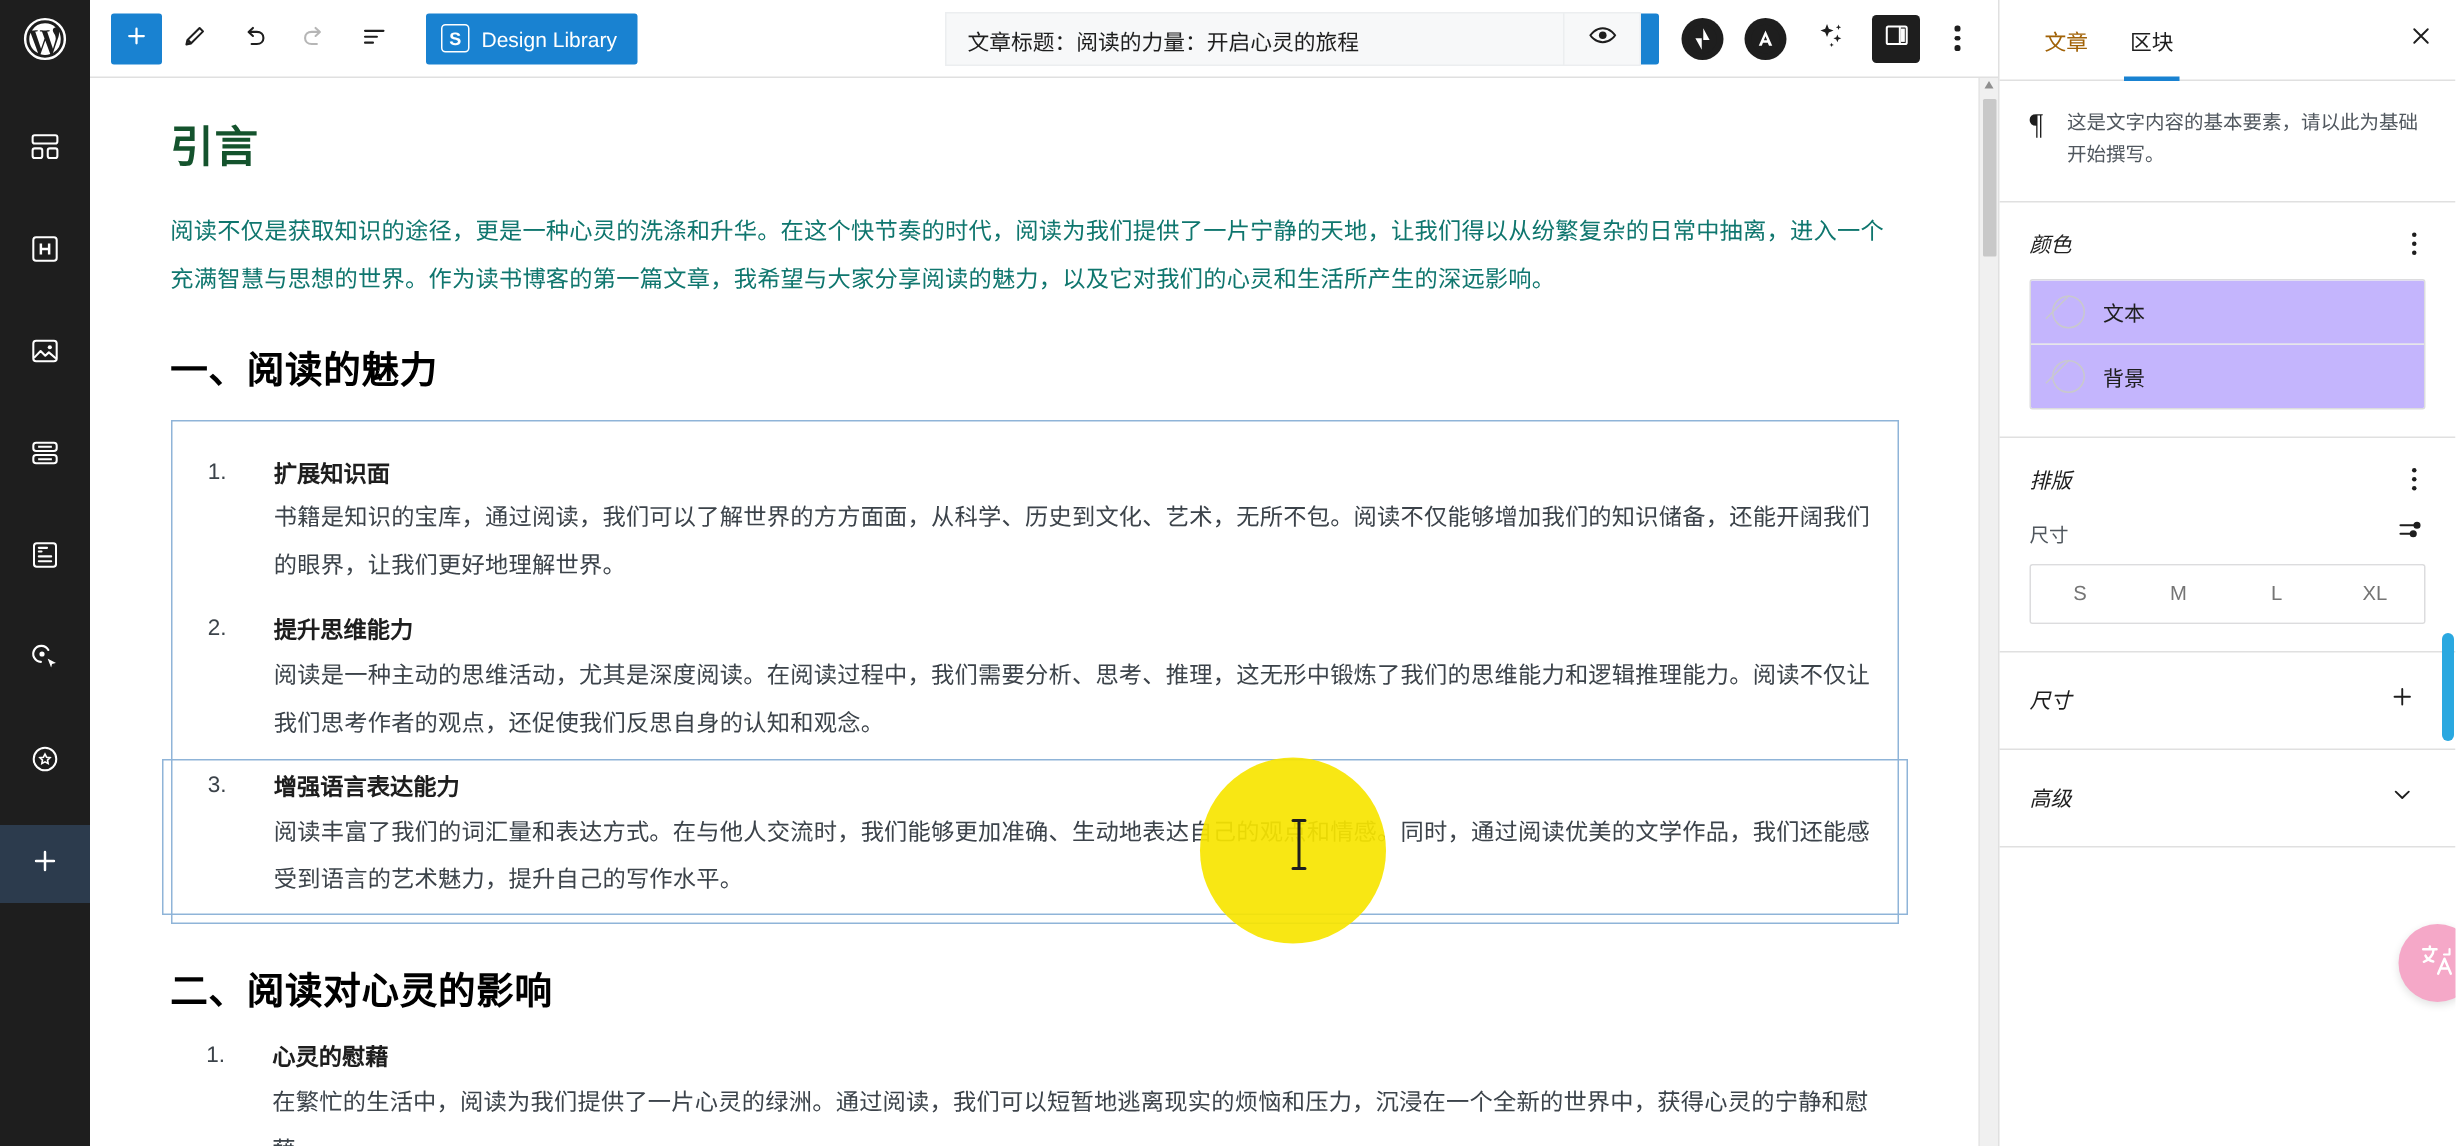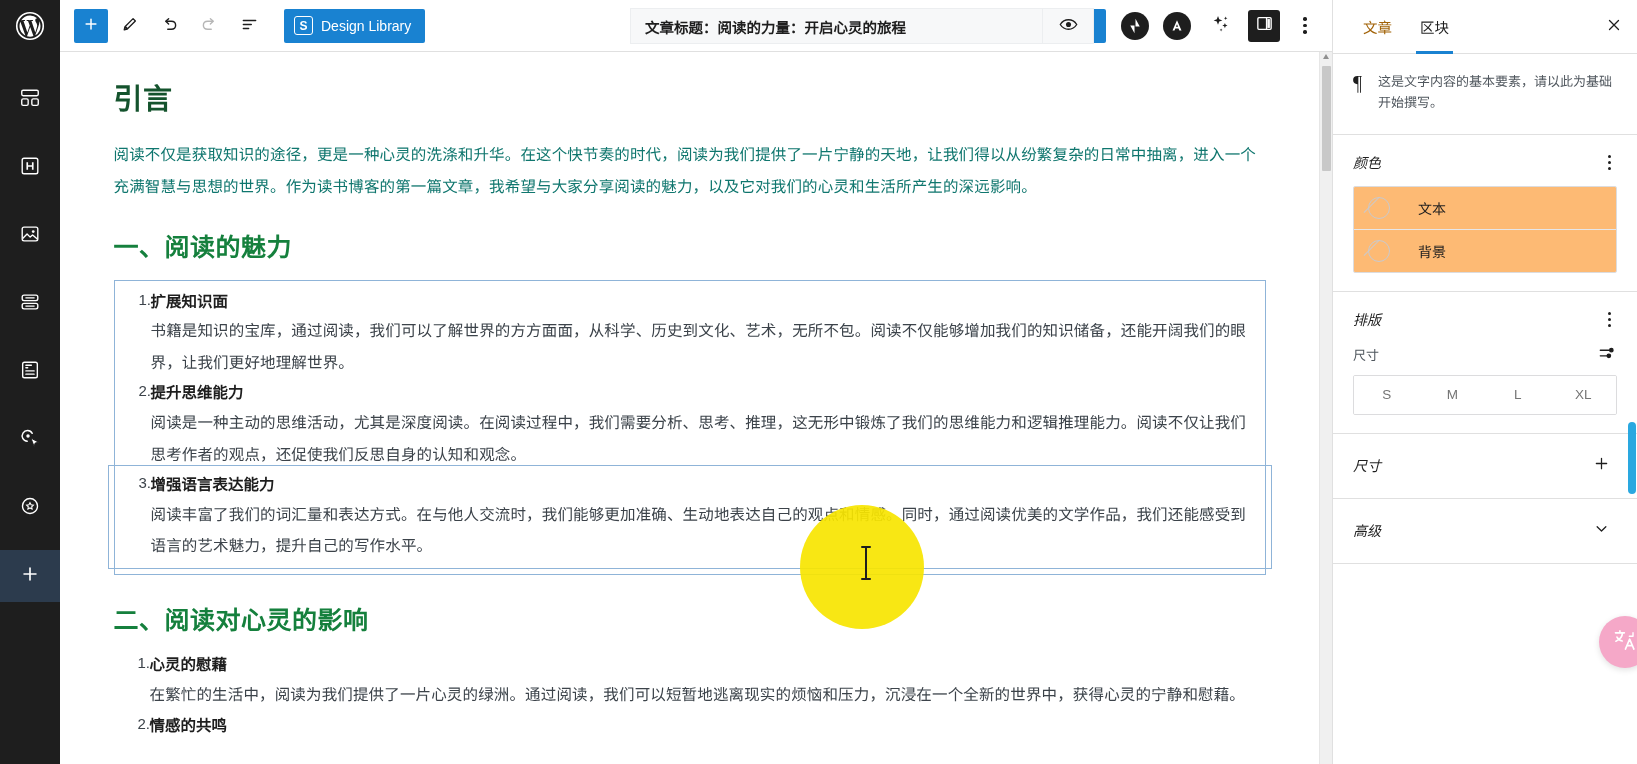--- a/index.html
+++ b/index.html
@@ -56,21 +56,21 @@
     font-family: "Liberation Sans", sans-serif; white-space: nowrap;
   }
   .dl-badge {
     width: 19px; height: 19px; border: 1.6px solid #fff; border-radius: 3px;
     display: flex; align-items: center; justify-content: center;
     font-size: 12px; font-weight: bold; line-height: 1;
   }
 
   .tb-center {
     position: absolute; left: 570px; top: 8px;
-    display: flex; align-items: flex-end; font-weight: bold;
+    display: flex; align-items: flex-end;
   }
   .title-field {
     width: 412px; height: 36px; background: #f7f8f9; border: 1px solid #eceef0;
     border-right: none; display: flex; align-items: center; padding: 0 14px;
     font-size: 14.5px; color: #1e1e1e; cursor: text;
     font-family: "Liberation Sans", sans-serif;
     white-space: nowrap; overflow: hidden;
   }
   .eye-btn {
     width: 52px; height: 36px; background: #f7f8f9; border: 1px solid #eceef0;
@@ -126,35 +126,36 @@
     padding: 0;
   }
   .doc {
     width: 1152px; margin: 0 auto; padding: 30px 0 0 0; position: relative;
   }
   .doc h2.big {
     font-size: 29px; font-weight: bold; color: #14532d; letter-spacing: .5px;
     margin: 0 0 22px 0; line-height: 1.2;
   }
   .doc h3.sec {
-    font-size: 25px; font-weight: bold; color: #15803d; letter-spacing: .5px;
+    font-size: 25px; font-weight: bold; color: #000000; letter-spacing: .5px;
     margin: 30px 0 16px 0; line-height: 1.25;
   }
   .doc p.para {
     font-size: 15.5px; color: #0f766e; line-height: 2.05; margin: 0 0 8px 0;
     letter-spacing: .15px;
   }
   .list-block {
     border: 1px solid #b9c6d4; padding: 8px 0 10px 0; margin: 0 0 4px 0;
   }
   .list-block.selected { border-color: #8fb4d8; }
   ol.numlist { list-style: none; counter-reset: li; margin: 0; padding: 0; }
   ol.numlist > li {
-    counter-increment: li; position: relative; padding: 0 16px 0 36px;
+    counter-increment: li; position: relative; padding: 0 16px 0 68px;
     margin-bottom: 2px;
+    margin-top: 15px;
   }
   ol.numlist > li::before {
     content: counter(li) ".";
     position: absolute; left: 24px; top: 2px;
     font-size: 15px; color: #3c434a;
   }
   .li-title { font-size: 15.5px; font-weight: bold; color: #1e1e1e; line-height: 1.7; }
   .li-body { font-size: 15.5px; color: #3c434a; line-height: 2.05; letter-spacing: .15px; }
   .inner-selected {
     outline: 1px solid #8fb4d8; outline-offset: 6px;
@@ -217,22 +218,22 @@
   .sec-head {
     display: flex; align-items: center; justify-content: space-between;
     margin-bottom: 12px;
   }
   .sec-title { font-size: 14px; color: #1e1e1e; font-weight: normal; font-style: italic; }
   .ellipsis-v { display:flex; flex-direction:column; gap:3px; cursor:pointer; padding:4px 6px;}
   .ellipsis-v i { width:3px;height:3px;border-radius:50%;background:#1e1e1e;display:block; }
 
   .color-list { border: 1px solid #dcdcde; border-radius: 2px; overflow: hidden; }
   .color-row {
-    display: flex; align-items: center; gap: 28px; padding: 10px 14px;
-    cursor: pointer; background: #fdba74;
+    display: flex; align-items: center; gap: 12px; padding: 10px 14px;
+    cursor: pointer; background: #c4b5fd;
   }
   .color-row + .color-row { border-top: 1px solid #e6e6e8; }
   .swatch-none {
     width: 22px; height: 22px; border-radius: 50%; border: 1px solid #c9c9cd;
     position: relative; flex: 0 0 22px;
   }
   .swatch-none::after {
     content: ""; position: absolute; left: 50%; top: -1px; width: 1px; height: 22px;
     background: #c9c9cd; transform: rotate(45deg); transform-origin: top center;
   }

